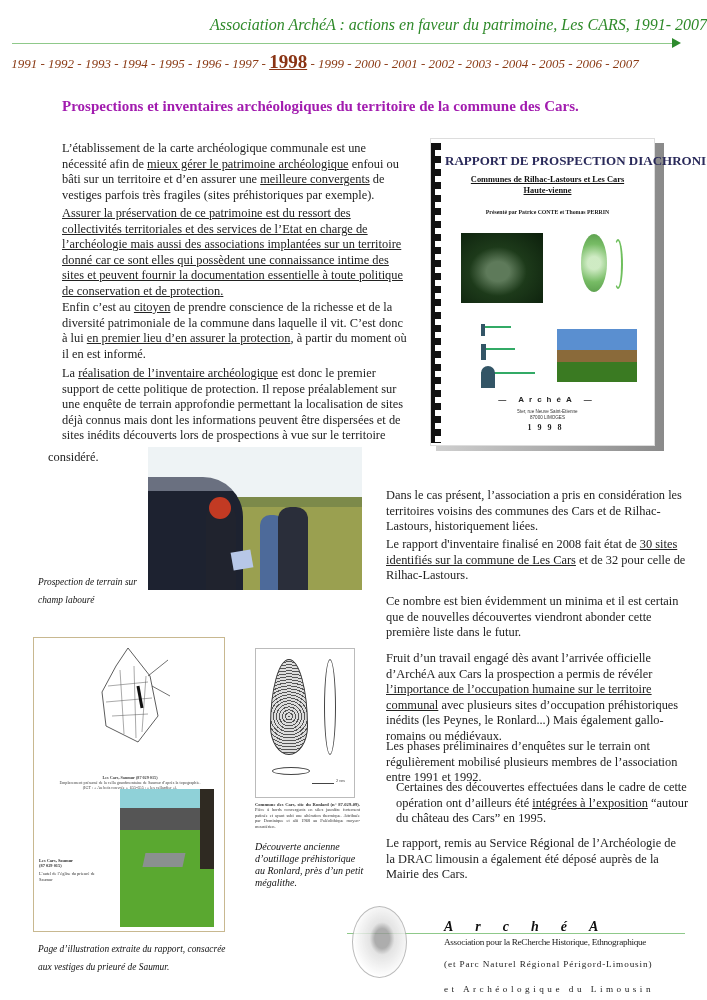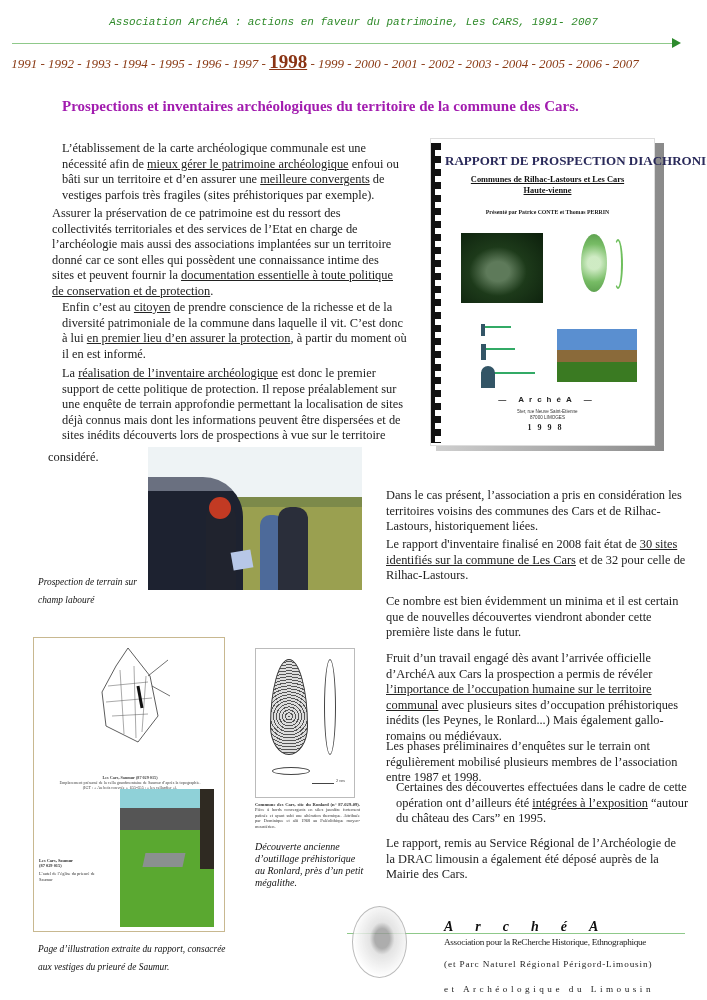--- a/index.html
+++ b/index.html
@@ -1,34 +1,34 @@
 <!DOCTYPE html>
 <html><head>
 <meta charset="utf-8">
 <style>
   * { box-sizing: border-box; margin: 0; padding: 0; }
   html, body { width: 707px; height: 1000px; background: #ffffff; overflow: hidden; }
   body { position: relative; font-family: "Liberation Serif", "DejaVu Serif", serif; color: #222; }
 
-  .header-title { position: absolute; top: 16px; left: 0; width: 707px; text-align: center;
-    font-style: italic; color: #2f8a2a; font-size: 11px; font-family: Liberation Mono, monospace; }
+  .header-title { position: absolute; top: 16px; left: 0; width: 707px; text-align: right;
+    font-style: italic; color: #2f8a2a; font-size: 16px; }
   .timeline-line { position: absolute; top: 43px; left: 12px; width: 662px; height: 1px; background: #8fc98a; }
   .timeline-arrow { position: absolute; top: 38px; left: 672px; width: 0; height: 0;
     border-top: 5px solid transparent; border-bottom: 5px solid transparent; border-left: 9px solid #2e8b2e; }
   .years { position: absolute; top: 51px; left: 0; width: 650px; text-align: center;
     font-style: italic; color: #8a3a14; font-size: 13px; white-space: nowrap; }
   .years .yr { cursor: pointer; }
   .years .yr.current { font-size: 19px; font-weight: bold; font-style: normal; text-decoration: underline; color: #8a3414; }
 
   .page-title { position: absolute; top: 98px; left: 62px; width: 600px; font-weight: bold; font-size: 15px; color: #a21caf; }
 
   .para { position: absolute; font-size: 12.4px; line-height: 15.6px; color: #222; }
   .para u { text-decoration: underline; }
   #p1 { top: 141px; left: 62px; width: 345px; }
-  #p2 { top: 206px; left: 52px; width: 345px; }
+  #p2 { top: 206px; left: 62px; width: 345px; text-decoration: underline; }
   #p3 { top: 300px; left: 62px; width: 345px; }
   #p4 { top: 366px; left: 62px; width: 345px; }
   #p4b { top: 450px; left: 48px; width: 100px; }
 
   #r1 { top: 488px; left: 386px; width: 300px; }
   #r2 { top: 537px; left: 386px; width: 300px; }
   #r3 { top: 594px; left: 386px; width: 300px; }
   #r4 { top: 651px; left: 386px; width: 300px; }
   #r5 { top: 739px; left: 386px; width: 300px; }
   #r6 { top: 780px; left: 386px; width: 300px; margin-left: 10px; }
@@ -151,21 +151,21 @@
   <div class="map"></div>
   <div class="p2"></div>
   <div class="p3"></div>
 </div>
 <div class="caption" id="cap1">Prospection de terrain sur champ labouré</div>
 
 <p class="para" id="r1">Dans le cas présent, l’association a pris en considération les territoires voisins des communes des Cars et de Rilhac-Lastours, historiquement liées.</p>
 <p class="para rich" id="r2"><span>Le rapport d'inventaire finalisé en 2008 fait état de </span><u>30 sites identifiés sur la commune de Les Cars</u><span> et de 32 pour celle de Rilhac-Lastours.</span></p>
 <p class="para" id="r3">Ce nombre est bien évidemment un minima et il est certain que de nouvelles découvertes viendront abonder cette première liste dans le futur.</p>
 <p class="para rich" id="r4"><span>Fruit d’un travail engagé dès avant l’arrivée officielle d’ArchéA aux Cars la prospection a permis de révéler </span><u>l’importance de l’occupation humaine sur le territoire communal</u><span> avec plusieurs sites d’occupation préhistoriques inédits (les Peynes, le Ronlard...) Mais également gallo-romains ou médiévaux.</span></p>
-<p class="para" id="r5">Les phases préliminaires d’enquêtes sur le terrain ont régulièrement mobilisé plusieurs membres de l’association entre 1987 et 1998.</p>
+<p class="para" id="r5">Les phases préliminaires d’enquêtes sur le terrain ont régulièrement mobilisé plusieurs membres de l’association entre 1991 et 1992.</p>
 <p class="para rich" id="r6"><span>Certaines des  découvertes effectuées dans le cadre de cette opération ont d’ailleurs été </span><u>intégrées à l’exposition</u><span> “autour du château des Cars” en 1995.</span></p>
 <p class="para" id="r7">Le rapport, remis au Service Régional de l’Archéologie de la DRAC limousin a également été déposé auprès de la Mairie des Cars.</p>
 
 <div class="illus-frame">
   <svg class="illus-map" viewBox="0 0 74 100">
     <path d="M30 2 L52 30 L60 70 L40 96 L8 80 L4 46 L18 20 Z" fill="none" stroke="#333" stroke-width="0.8"></path>
     <path d="M10 40 L50 36 M8 56 L54 52 M14 70 L50 68 M22 24 L26 88 M36 20 L38 92 M48 30 L44 86" stroke="#555" stroke-width="0.5" fill="none"></path>
     <path d="M40 40 L44 62" stroke="#111" stroke-width="3"></path>
     <path d="M50 30 L70 14 M54 40 L72 50" stroke="#333" stroke-width="0.7" fill="none"></path>
   </svg>

